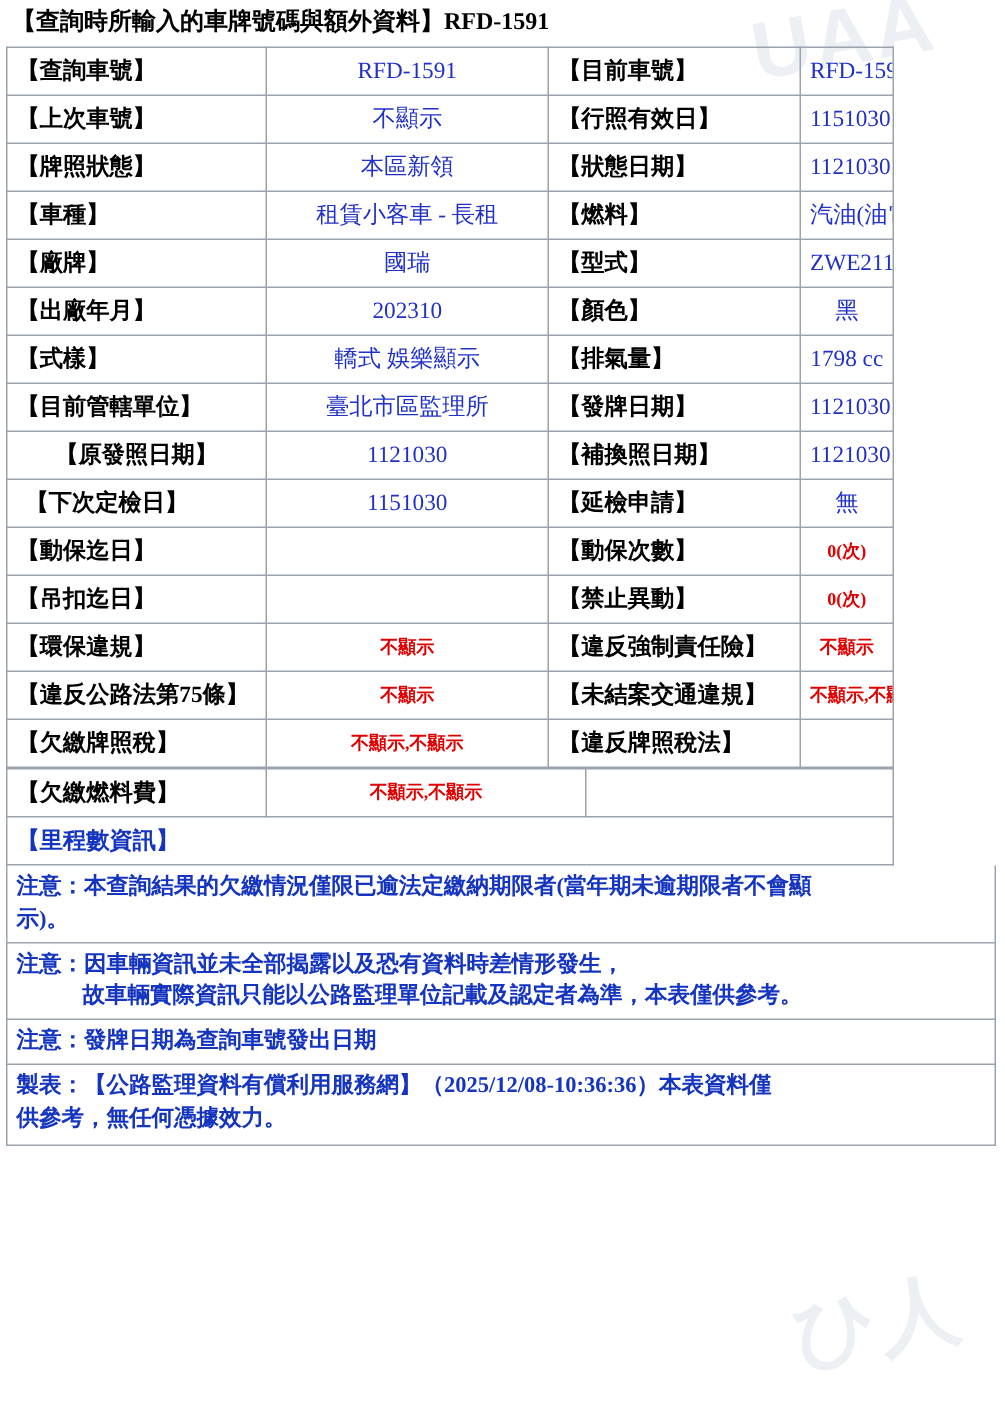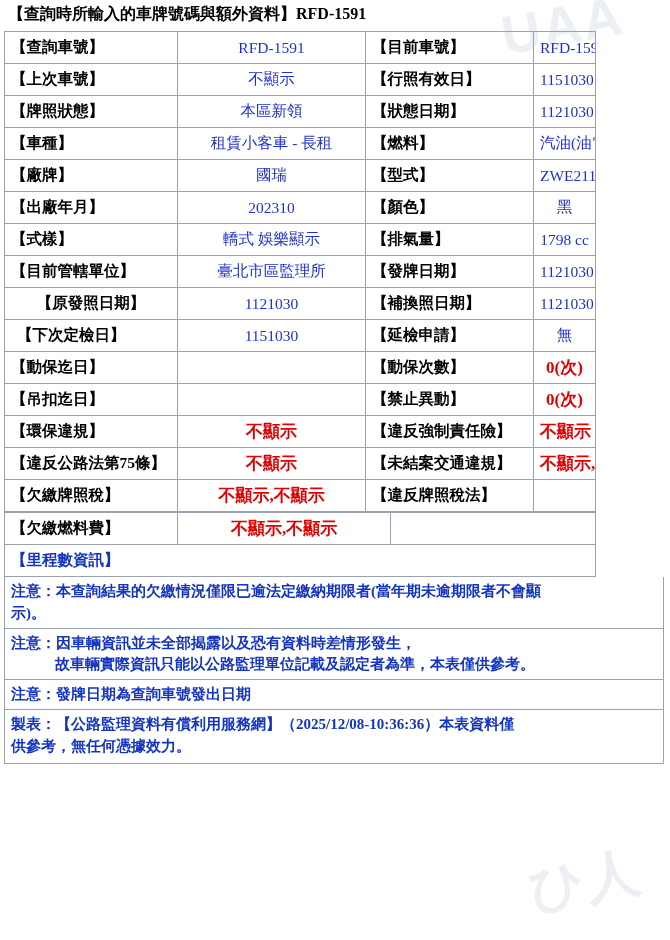--- a/index.html
+++ b/index.html
@@ -70,21 +70,21 @@
     font-size: 15.5px;
   }
   .val {
     color: #2031c8;
     font-size: 15.5px;
     text-align: center;
     font-weight: normal;
   }
   .val-red {
     color: #e00000;
-    font-size: 17px;
+    font-size: 12px;
     text-align: center;
     font-weight: bold;
   }
 
   .section-row td {
     height: 26px;
   }
   .section-label {
     font-weight: bold;
     color: #1535c0;

